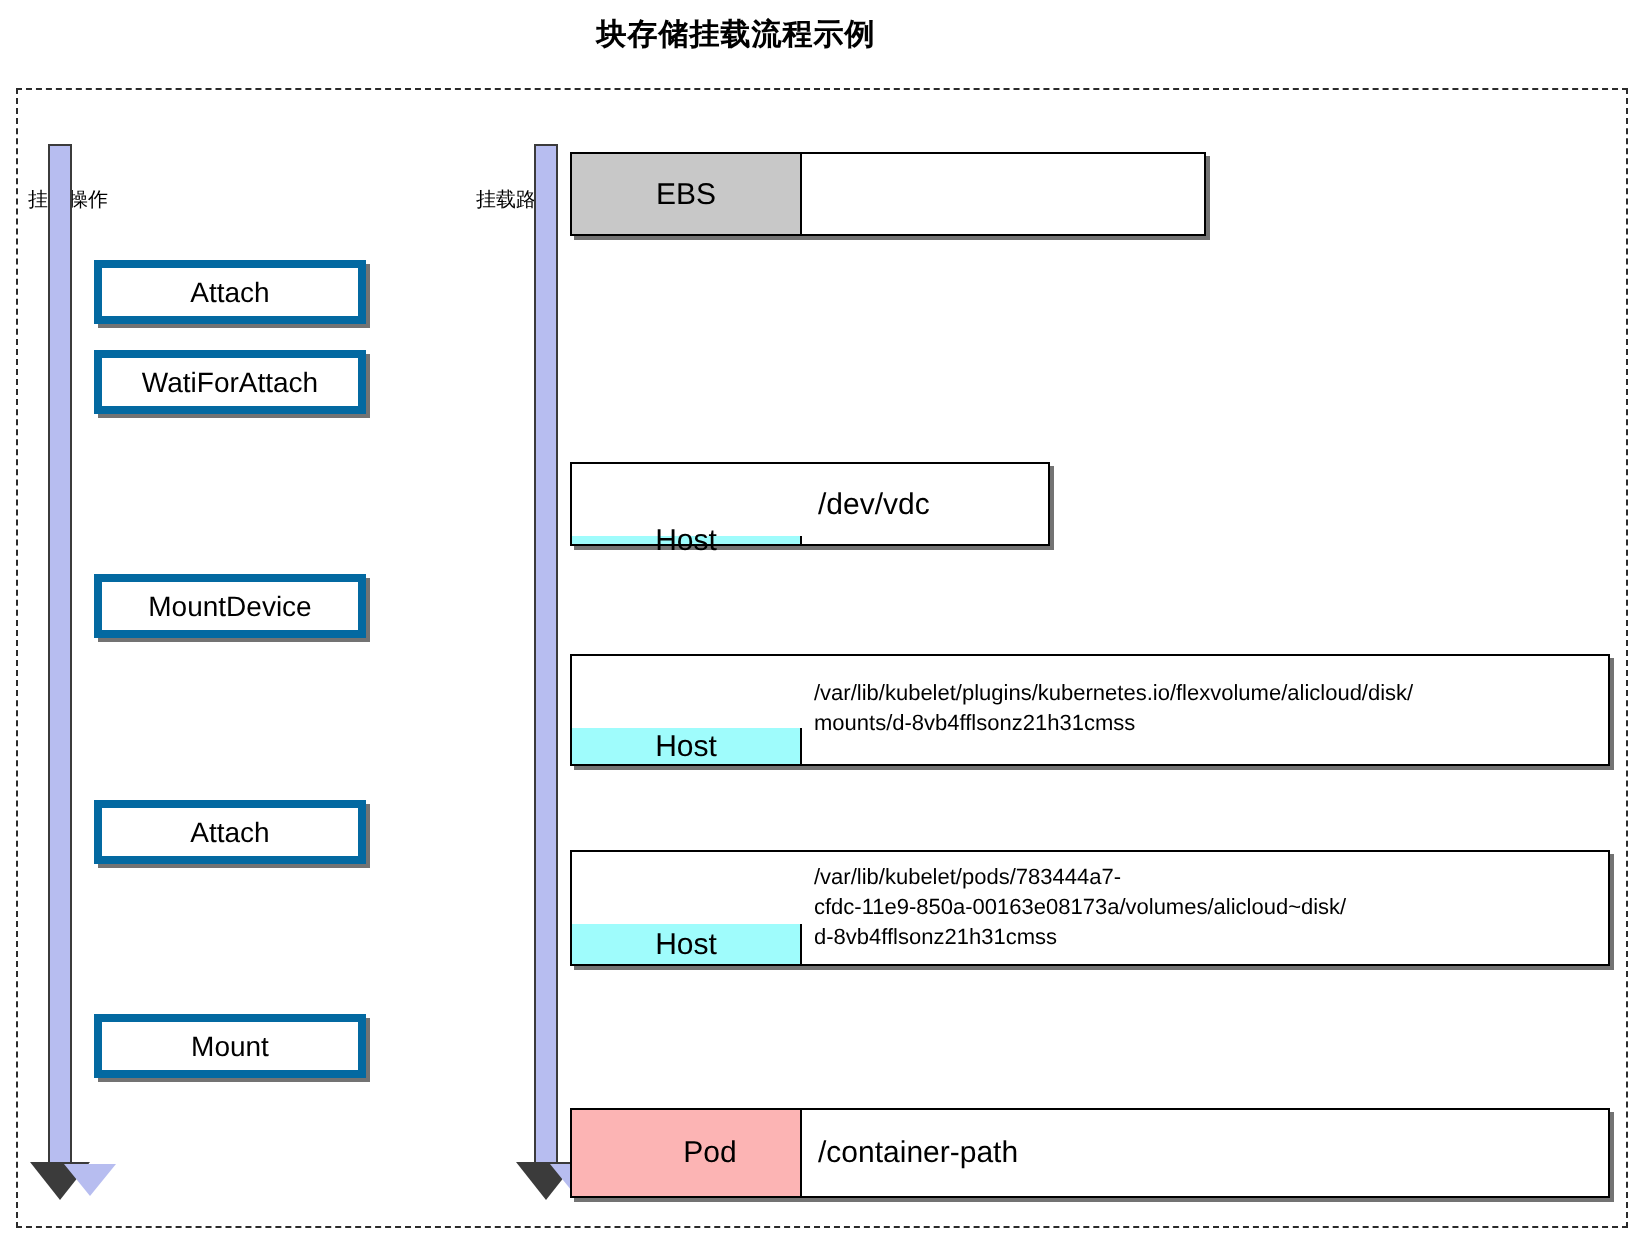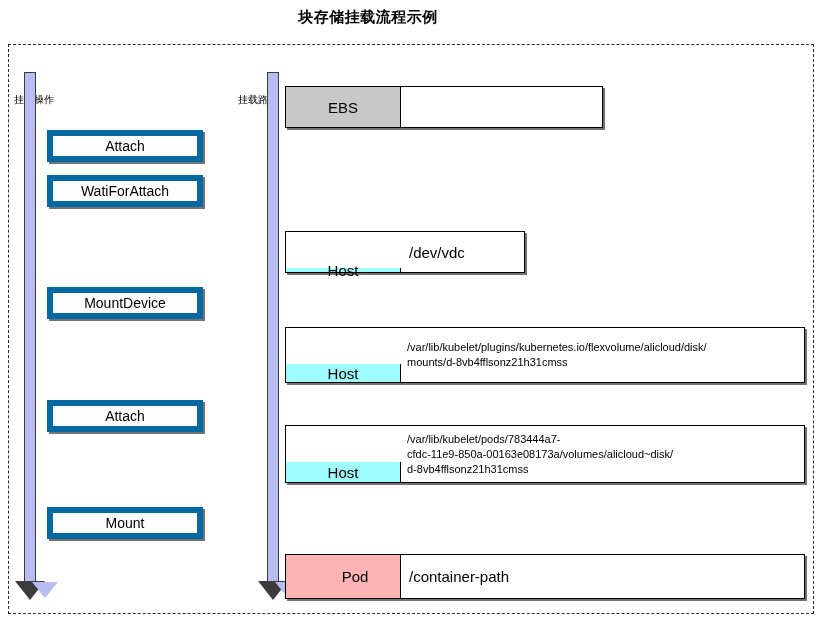--- a/index.html
+++ b/index.html
@@ -87,23 +87,23 @@
     border-right: 13px solid transparent;
     border-top: 16px solid #b7bdf0;
   }
   #arrow-operations { left: 15px;  top: 72px; height: 528px; }
   #arrow-paths      { left: 258px; top: 72px; height: 528px; }
 
   
   .op-box {
     position: absolute;
     left: 47px;
-    width: 156px;
+    width: 136px;
     height: 32px;
-    border: 6px solid #0369a1;
+    border: 4px solid #0369a1;
     background: #ffffff;
     box-sizing: border-box;
     display: flex;
     align-items: center;
     justify-content: center;
     font-size: 14px;
     box-shadow: 2px 2px 0 rgba(0,0,0,0.55);
   }
 
   
@@ -187,21 +187,21 @@
     <div class="head-inner"></div>
   </div>
 </div>
 
 <div class="op-box" style="top:130px">Attach</div>
 <div class="op-box" style="top:175px">WatiForAttach</div>
 <div class="op-box" style="top:287px">MountDevice</div>
 <div class="op-box" style="top:400px">Attach</div>
 <div class="op-box" style="top:507px">Mount</div>
 
-<div class="path-row" id="path-row-ebs" style="top:86px; width:318px; height:42px;">
+<div class="path-row" id="path-row-ebs" style="top:76px; width:318px; height:42px;">
   <div class="path-label fill-gray">EBS</div>
 </div>
 
 <div class="path-row" id="path-row-dev-vdc" style="top:231px; width:240px; height:42px;">
   <div class="path-label fill-cyan">Host</div>
   <div class="path-value">
     <span class="plain-path">/dev/vdc</span>
   </div>
 </div>
 

